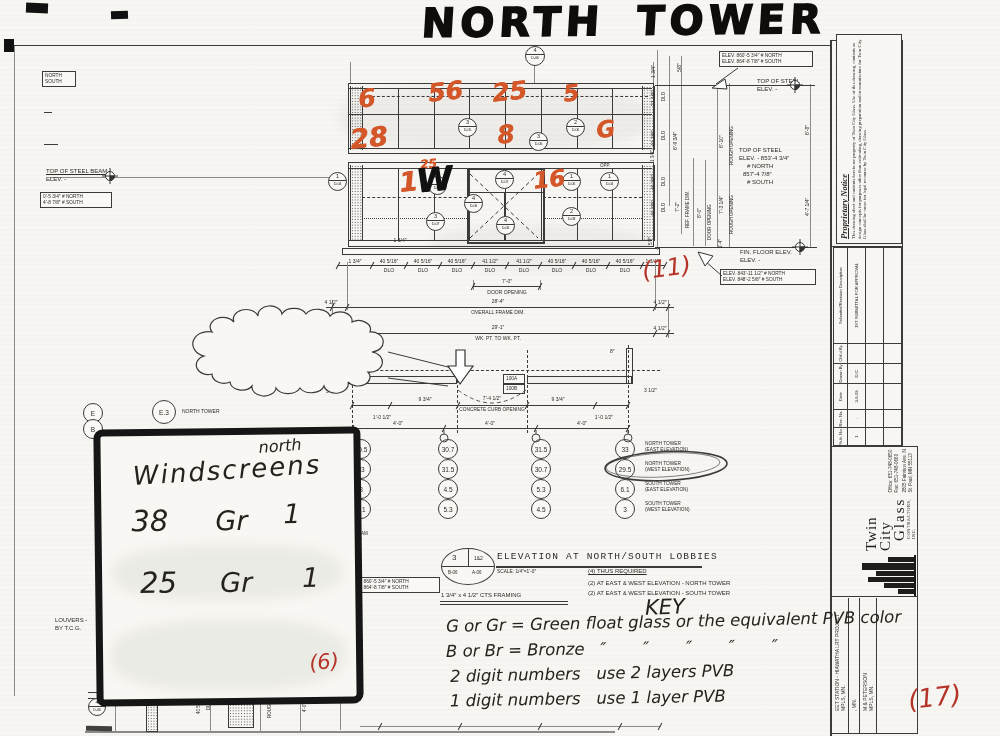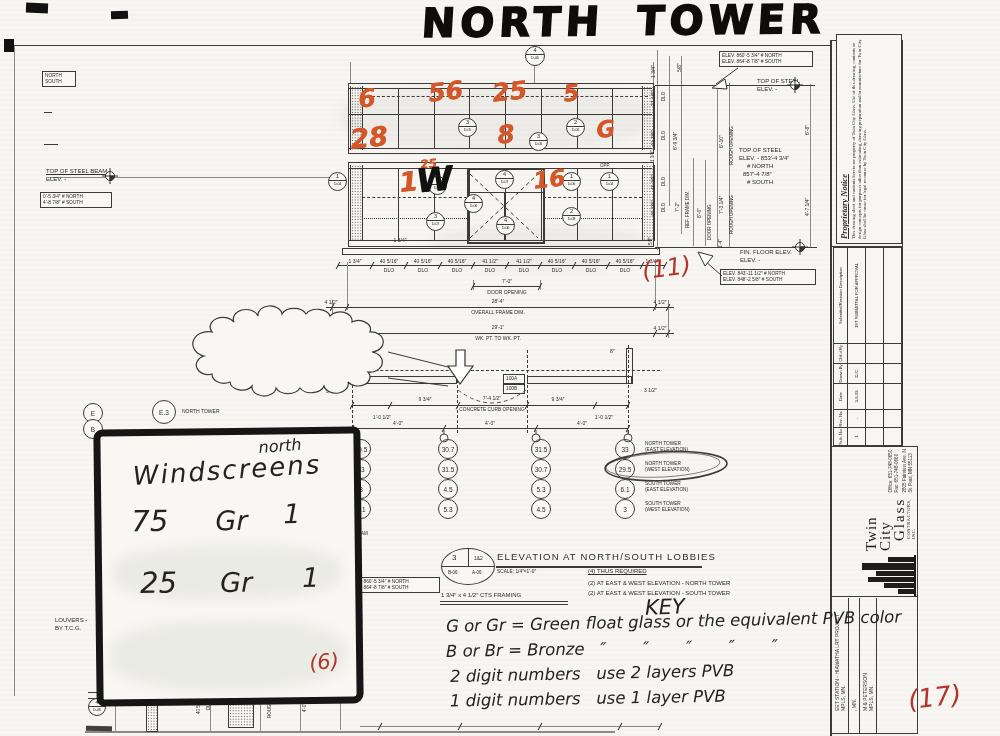--- a/index.html
+++ b/index.html
@@ -103,39 +103,39 @@
     </div>
 
   <div style="position:absolute;left:441px;top:548px;width:52px;height:35px;border:1.2px solid #3b3b3b;border-radius:50%;overflow:hidden;z-index:3;background:#f8f7f3;">
     <div style="position:absolute;left:0;top:17px;width:52px;height:1px;background:#3b3b3b;"></div>
     <div style="position:absolute;left:26px;top:0;width:1px;height:17px;background:#3b3b3b;"></div>
     <span class="lbl" style="left:10px;top:4px;font-size:8px;">3</span>
     <span class="lbl d5" style="left:32px;top:6px;">1&amp;2</span>
     <span class="lbl d45" style="left:6px;top:21px;">B-06</span>
     <span class="lbl d45" style="left:30px;top:21px;">A-06</span>
   </div>
-  <span class="lob" style="left:497px;top:551px;font-size:9.5px;letter-spacing:1.2px;">ELEVATION AT NORTH/SOUTH LOBBIES</span>
+  <span class="lob" style="left:497px;top:551px;font-size:9.5px;letter-spacing:1.2px;font-family:Liberation Mono, monospace;">ELEVATION AT NORTH/SOUTH LOBBIES</span>
   <span class="lob" style="left:497px;top:569px;font-size:4.8px;">SCALE: 1/4″=1'-0″</span>
   <span class="lob" style="left:441px;top:592px;font-size:6px;">1 3/4″ x 4 1/2″ CTS FRAMING</span>
   <span class="lob u" style="left:588px;top:568px;font-size:6px;">(4) THUS REQUIRED</span>
   <span class="lob" style="left:588px;top:580px;font-size:6px;">(2) AT EAST &amp; WEST ELEVATION - NORTH TOWER</span>
   <span class="lob" style="left:588px;top:590px;font-size:6px;">(2) AT EAST &amp; WEST ELEVATION - SOUTH TOWER</span>
 
   <span class="hand" style="left:645px;top:595px;font-size:21px;transform:rotate(-2deg);">KEY</span>
   <span class="hand" style="left:446px;top:612px;font-size:16.5px;transform:rotate(-1.2deg);">G or Gr = Green float glass or the equivalent PVB color</span>
   <span class="hand" style="left:446px;top:639px;font-size:16.5px;transform:rotate(-1deg);">B or Br = Bronze   ″       ″       ″       ″       ″</span>
   <span class="hand" style="left:450px;top:664px;font-size:16.5px;transform:rotate(-1.2deg);">2 digit numbers   use 2 layers PVB</span>
   <span class="hand" style="left:450px;top:689px;font-size:16.5px;transform:rotate(-1deg);">1 digit numbers   use 1 layer PVB</span>
 
   <div id="ws-box">
     <div class="wsshade" style="left:10px;top:110px;width:230px;height:55px;"></div>
     <div class="wsshade" style="left:8px;top:185px;width:235px;height:70px;"></div>
     <span class="hand" style="left:158px;top:2px;font-size:16px;transform:rotate(-4deg);">north</span>
     <span class="hand" style="left:32px;top:20px;font-size:26px;letter-spacing:2px;transform:rotate(-3deg);">Windscreens</span>
-    <span class="hand" style="left:30px;top:68px;font-size:29px;">75</span>
+    <span class="hand" style="left:30px;top:68px;font-size:29px;">38</span>
     <span class="hand" style="left:114px;top:70px;font-size:27px;">Gr</span>
     <span class="hand" style="left:182px;top:64px;font-size:27px;">1</span>
     <span class="hand" style="left:38px;top:130px;font-size:29px;">25</span>
     <span class="hand" style="left:118px;top:132px;font-size:27px;">Gr</span>
     <span class="hand" style="left:200px;top:128px;font-size:27px;">1</span>
   <span class="redink" style="left: 206px; top: 216px; font-size: 21px; transform: rotate(-5deg); position: absolute; z-index: 7;">(6)</span>
     </div>
 
   <div class="rotbox" id="tb-prop" style="left:836px;top:244px;width:200px;height:60px;">
     <div class="t">Proprietary Notice</div>

